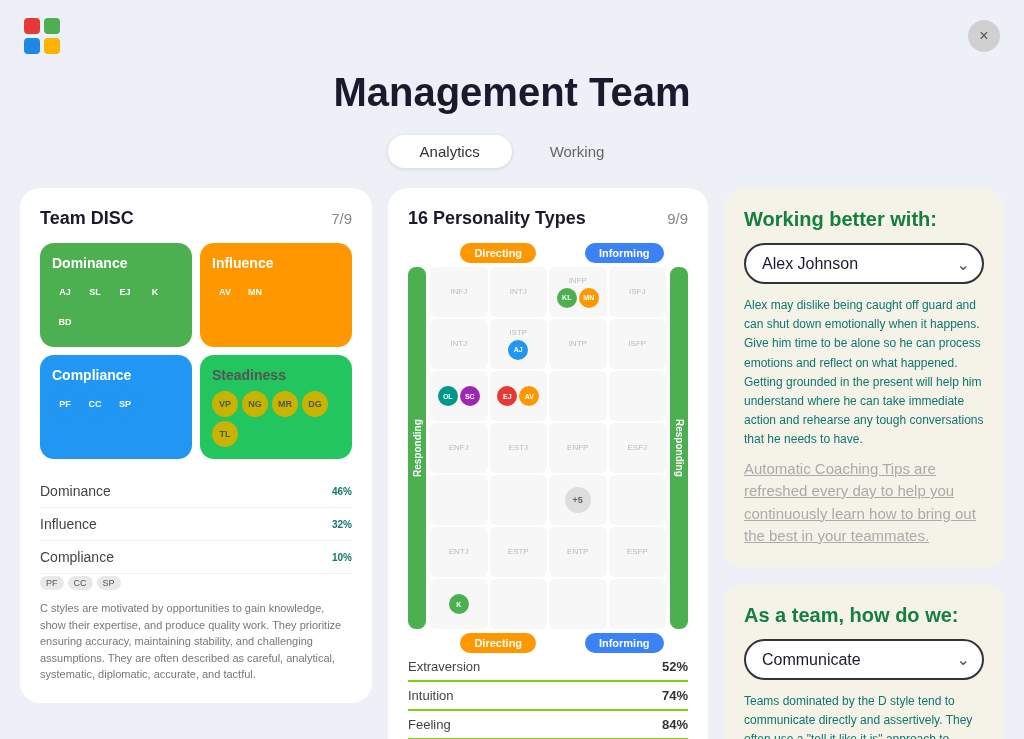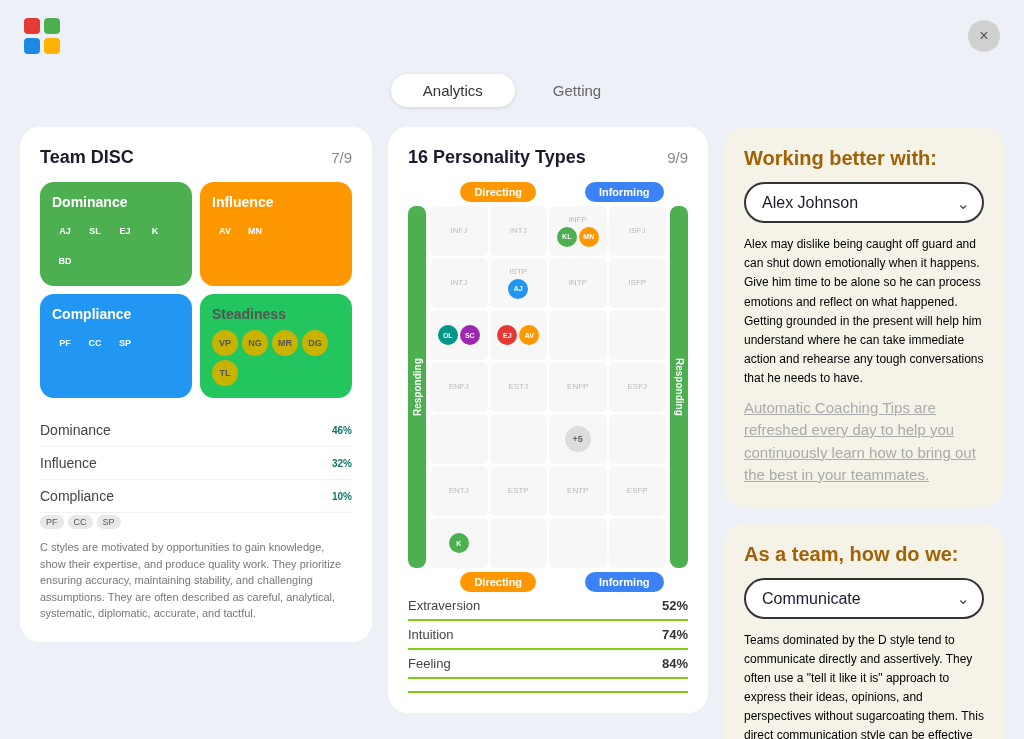--- a/index.html
+++ b/index.html
@@ -270,21 +270,21 @@
       justify-content: space-between;
       padding: 6px 0;
       border-bottom: 2px solid #84cc16;
     }
     .p-stat-label { font-size: 13px; color: #444; }
     .p-stat-value { font-size: 13px; font-weight: 600; color: #333; }
     
     .right-section-title {
       font-size: 20px;
       font-weight: 700;
-      color: #a16207;
+      color: #15803d;
       margin-bottom: 12px;
     }
     .dropdown-select {
       width: 100%;
       border: 2px solid #333;
       border-radius: 24px;
       padding: 10px 16px;
       font-size: 16px;
       font-weight: 500;
       background: white;
@@ -300,21 +300,21 @@
       position: absolute;
       right: 14px;
       top: 50%;
       transform: translateY(-50%);
       font-size: 16px;
       color: #555;
       pointer-events: none;
     }
     .right-desc {
       font-size: 12px;
-      color: #000000;
+      color: #0f766e;
       line-height: 1.6;
       margin-bottom: 8px;
     }
     .right-hint {
       font-size: 15px;
       color: #aaa;
       line-height: 1.5;
       margin-top: 8px;
       text-decoration: underline;
     }
@@ -357,24 +357,25 @@
   <div class="top-bar">
     <div class="logo">
       <div class="logo-dot" style="background:#e53935"></div>
       <div class="logo-dot" style="background:#4caf50"></div>
       <div class="logo-dot" style="background:#1e88e5"></div>
       <div class="logo-dot" style="background:#ffb300"></div>
     </div>
     <button class="close-btn">×</button>
   </div>
 
+  <h1 class="page-title">Management Team</h1>
 
   <div class="tabs-row">
     <button class="tab active">Analytics</button>
-    <button class="tab">Getting</button>
+    <button class="tab">Working</button>
   </div>
 
   <div class="main-content">
 
     <div class="card card-left">
       <div class="card-header">
         <span class="card-title">Team DISC</span>
         <span class="card-count">7/9</span>
       </div>
 

